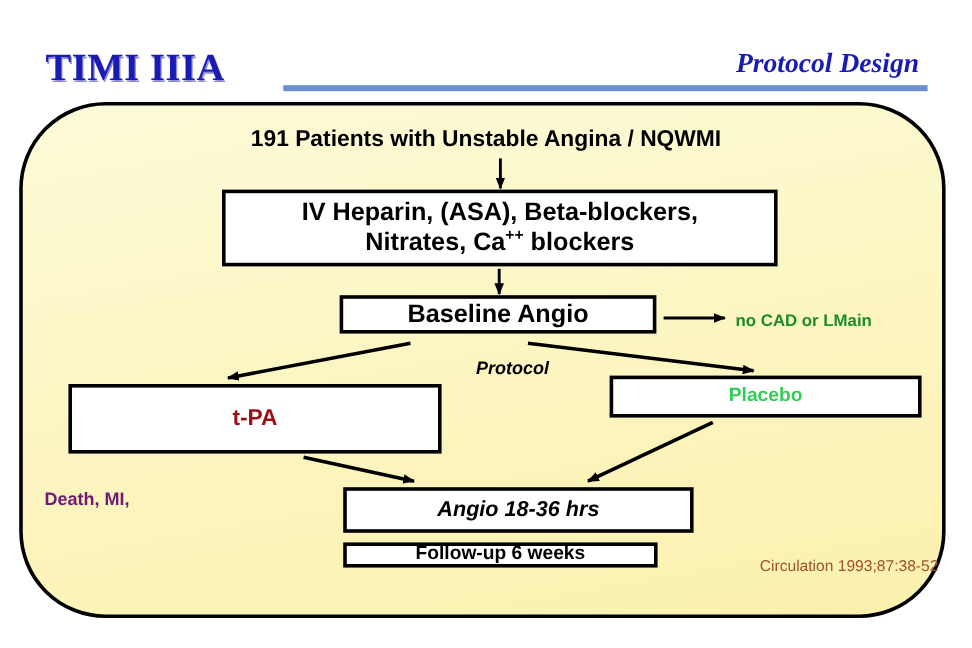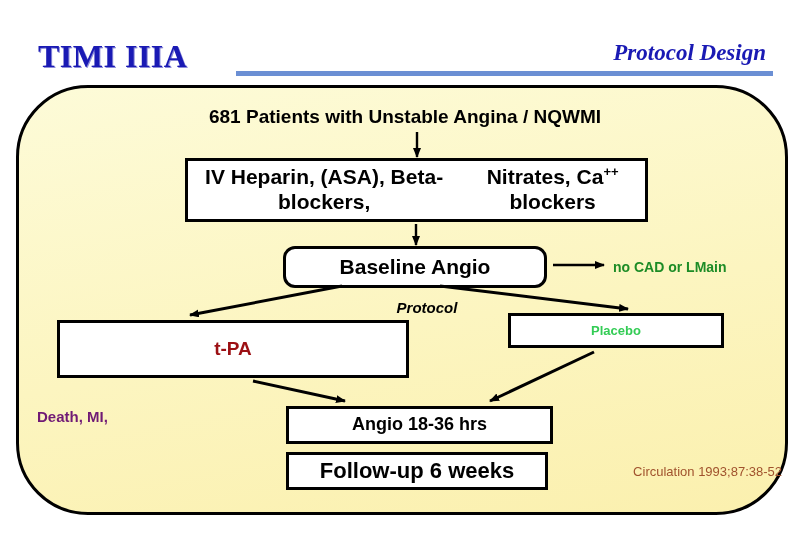--- a/index.html
+++ b/index.html
@@ -60,24 +60,23 @@
     box-sizing: border-box;
   }
 
   
   .flow-box {
     position: absolute;
     background: #ffffff;
     border: 3px solid #000000;
     box-sizing: border-box;
     display: flex;
-    flex-direction: row;
+    flex-direction: column;
     align-items: center;
     justify-content: center;
-    text-align: center;
     font-weight: bold;
     color: #000000;
     line-height: 1.18;
   }
 
   .plain-label {
     position: absolute;
     text-align: center;
     font-weight: bold;
     color: #000000;
@@ -96,23 +95,22 @@
     font-size: 21px;
   }
   #box-meds sup {
     font-size: 0.62em;
     vertical-align: super;
     line-height: 0;
   }
 
   #box-baseline {
     left: 283px; top: 246px;
-    width: 264px; height: 42px;
+    width: 264px; height: 32px;
     font-size: 21px;
-    border-radius: 12px;
   }
 
   #lbl-exclusion {
     position: absolute;
     left: 613px; top: 240px;
     width: 190px;
     text-align: left;
     font-size: 14px;
     font-weight: bold;
     color: #1d8c26;
@@ -121,29 +119,29 @@
 
   #lbl-randomize {
     left: 362px; top: 299px;
     width: 130px;
     font-size: 15px;
     font-style: italic;
   }
 
   #box-tpa {
     left: 57px; top: 320px;
-    width: 352px; height: 58px;
+    width: 311px; height: 58px;
     font-size: 19px;
     color: #9c1014;
   }
 
   #box-placebo {
     left: 508px; top: 313px;
-    width: 216px; height: 35px;
-    font-size: 13px;
+    width: 260px; height: 35px;
+    font-size: 16px;
     color: #33cc55;
   }
 
   #endpoint-block {
     position: absolute;
     left: 37px; top: 407px;
     width: 230px;
     font-size: 15px;
     font-weight: bold;
     line-height: 1.28;
@@ -155,28 +153,29 @@
     text-decoration: underline;
     display: block;
   }
   #endpoint-l1, #endpoint-l2 {
     color: #701a75;
     display: block;
   }
 
   #box-angio2 {
     left: 286px; top: 406px;
-    width: 267px; height: 38px;
+    width: 292px; height: 38px;
     font-size: 18px;
+    font-style: italic;
   }
 
   #box-followup {
     left: 286px; top: 452px;
-    width: 262px; height: 38px;
-    font-size: 22px;
+    width: 262px; height: 21px;
+    font-size: 16px;
   }
 
   #lbl-citation {
     position: absolute;
     left: 567px; top: 464px;
     width: 215px;
     text-align: right;
     font-size: 13px;
     color: #a0522d;
   }
@@ -193,21 +192,21 @@
 <body>
 
 <div id="header">
   <div id="slide-title">TIMI IIIA</div>
   <div id="slide-subtitle">Protocol Design</div>
   <div id="title-rule"></div>
 </div>
 
 <div id="panel"></div>
 
-<div class="plain-label" id="lbl-patients">681 Patients with Unstable Angina / NQWMI</div>
+<div class="plain-label" id="lbl-patients">191 Patients with Unstable Angina / NQWMI</div>
 
 <div class="flow-box" id="box-meds">
   <span>IV Heparin, (ASA), Beta-blockers,</span>
   <span><span>Nitrates, Ca</span><sup>++</sup><span> blockers</span></span>
 </div>
 
 <div class="flow-box" id="box-baseline">
   <span>Baseline Angio</span>
 </div>
 

